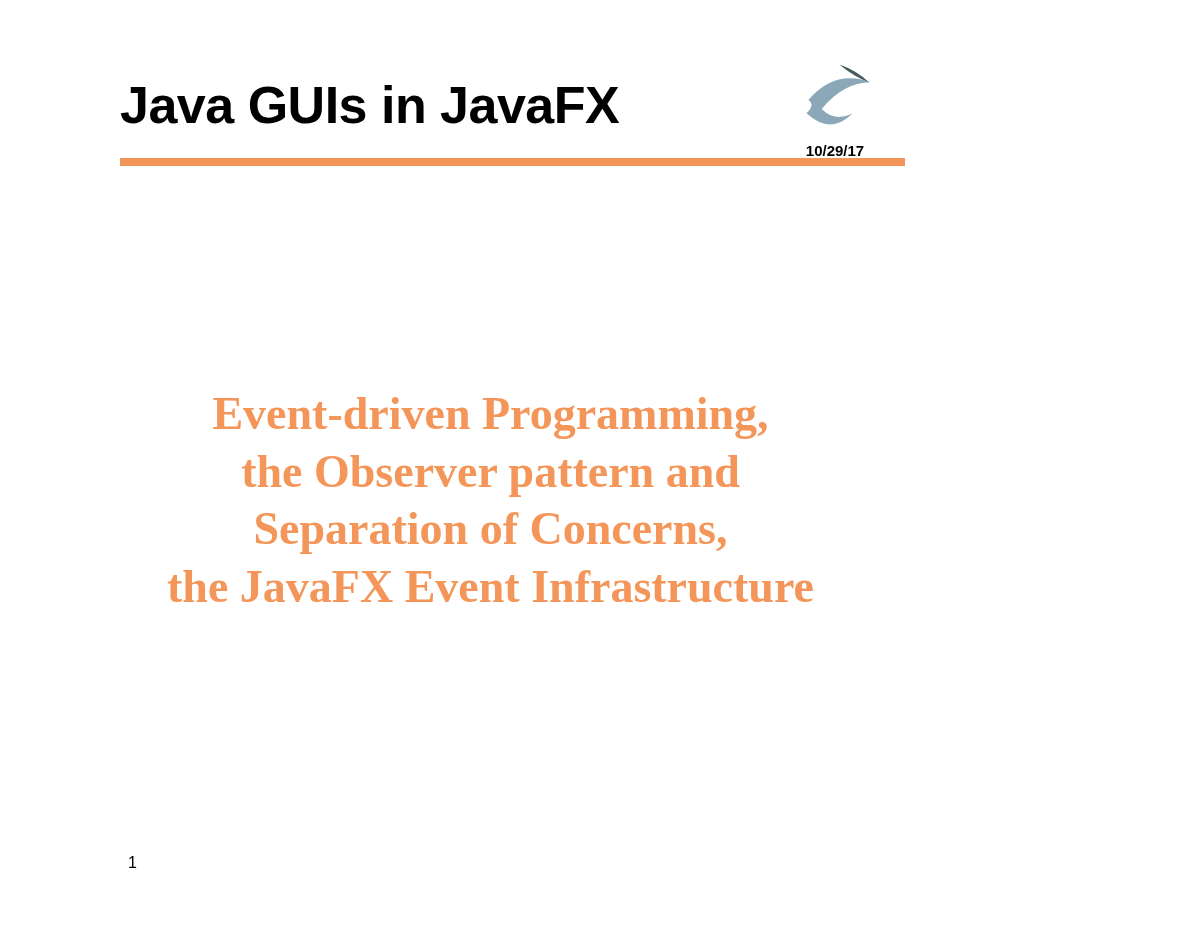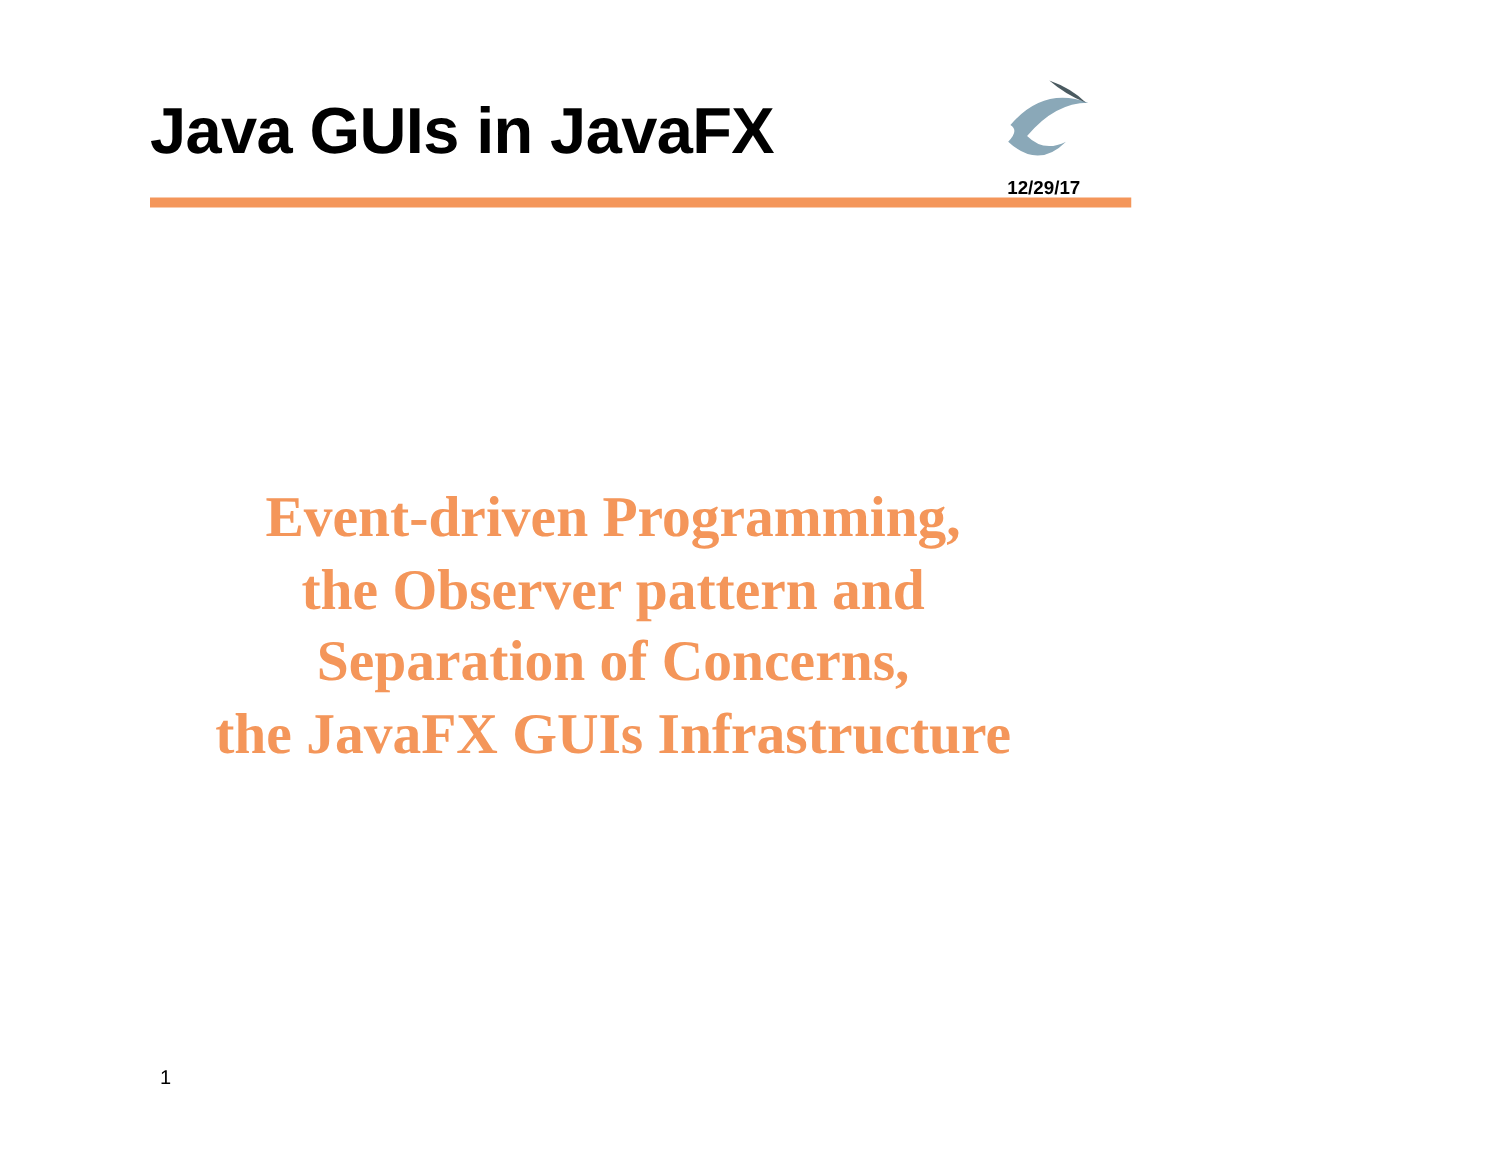--- a/index.html
+++ b/index.html
@@ -22,27 +22,27 @@
 
   <div class="header">
     <h1 class="title">Java GUIs in JavaFX</h1>
   </div>
 
   <div class="logo-wrap">
     <svg class="logo" viewBox="0 0 100 90">
       <path d="M 20 45 Q 50 10 90 25 Q 60 25 35 55 Q 50 70 70 60 Q 45 85 18 60 Q 28 50 20 45 Z" fill="#8aa8b8"></path>
       <path d="M 55 5 Q 75 12 88 25 Q 70 18 55 5 Z" fill="#4a5a60"></path>
     </svg>
-    <span class="date">12/29/17</span>
+    <span class="date">10/29/17</span>
   </div>
 
   <div class="rule"></div>
 
   <div class="subtitle-block">
     <div class="subtitle-line">Event-driven Programming,</div>
     <div class="subtitle-line">the Observer pattern and</div>
     <div class="subtitle-line">Separation of Concerns,</div>
-    <div class="subtitle-line">the JavaFX GUIs Infrastructure</div>
+    <div class="subtitle-line">the JavaFX Event Infrastructure</div>
   </div>
 
   <div class="page-number">1</div>
 
 </div>
 
 </body></html>

